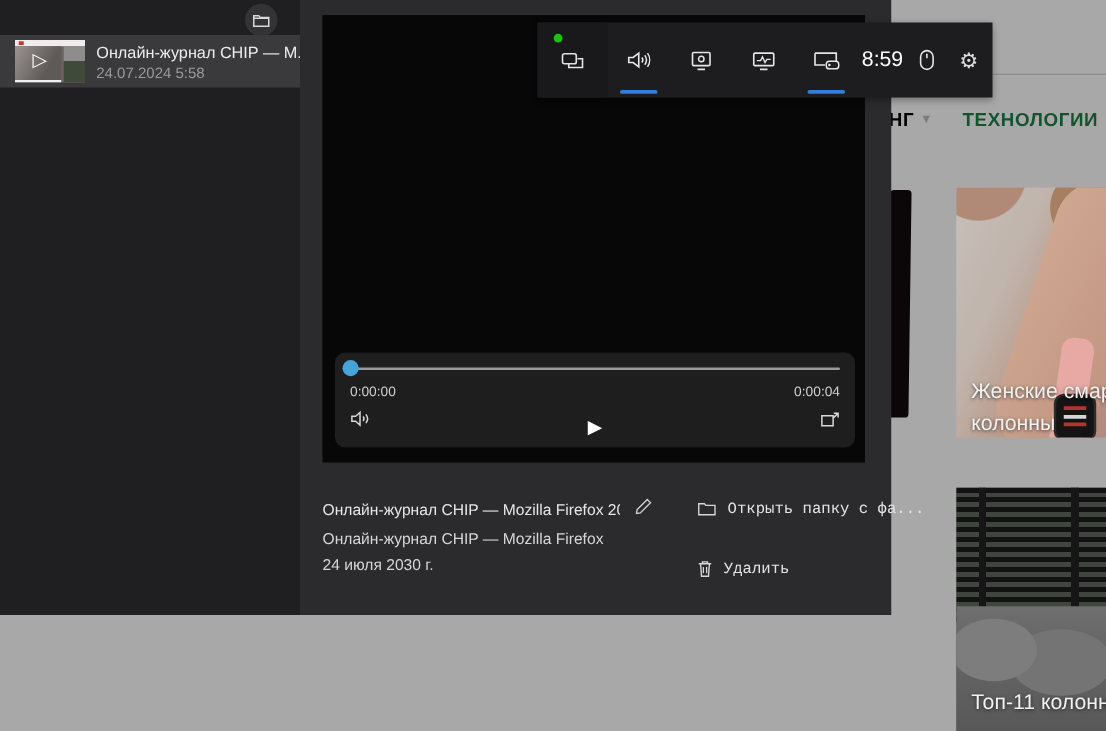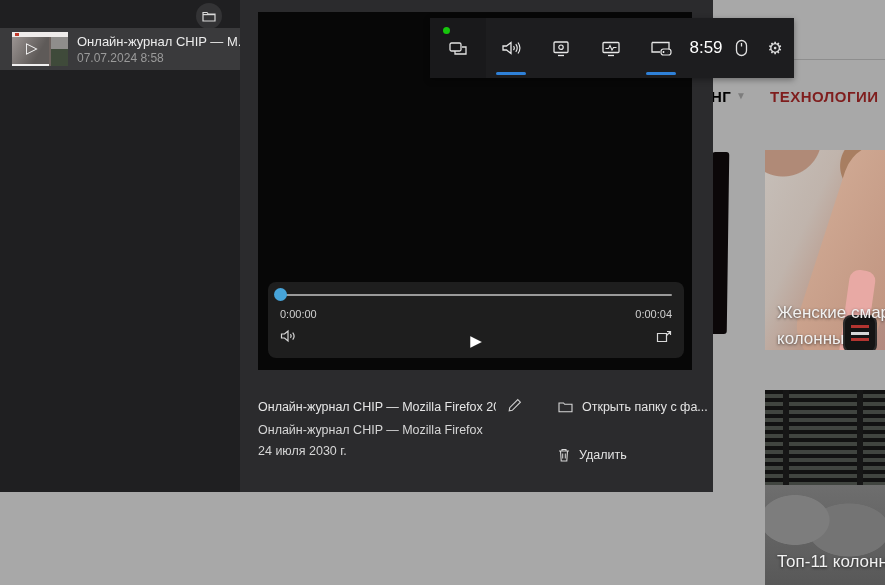--- a/index.html
+++ b/index.html
@@ -6,21 +6,21 @@
   html,body { width:885px; height:585px; overflow:hidden; background:#a8a8a8;
               font-family:"Liberation Sans", sans-serif; }
   #stage { position:relative; width:885px; height:585px; overflow:hidden; }
 
   
   #page { position:absolute; inset:0; background:#a8a8a8; z-index:0; }
   .nav-partial { position:absolute; left:711px; top:88px; font-size:15px; font-weight:bold;
                  color:#000000; letter-spacing:.5px; }
   .nav-chevron { position:absolute; left:736px; top:90px; font-size:10px; color:#7d7d7d; }
   .nav-item { position:absolute; left:770px; top:88px; font-size:15px; font-weight:bold;
-              color:#7f1d1d; letter-spacing:.5px; }
+              color:#14532d; letter-spacing:.5px; }
   .page-line { position:absolute; left:794px; top:59px; width:91px; height:1px;
                background:rgba(110,110,110,.45); }
   .phone-strip { position:absolute; left:711px; top:152px; width:17px; height:182px;
                  background:#0b0708; border-radius:3px; transform:rotate(.8deg); }
 
   .card { position:absolute; left:765px; width:120px; overflow:hidden; }
   .card-caption { position:absolute; left:12px; color:#f1f1f1; font-size:17px;
                   white-space:nowrap; text-shadow:0 1px 3px rgba(0,0,0,.65); }
   #card-watch { top:150px; height:200px;
     background:
@@ -97,21 +97,21 @@
   .ctl-mini { position:absolute; right:12px; bottom:11px; cursor:pointer; }
 
   #details { position:absolute; left:18px; top:398px; width:290px; }
   .d-row1 { display:flex; align-items:center; }
   .d-name { font-size:12.5px; color:#e6e6e6; white-space:nowrap; overflow:hidden; max-width:238px; }
   .pencil { margin-left:12px; cursor:pointer; flex:0 0 auto; }
   .d-line { font-size:12.5px; color:#d6d6d6; margin-top:7px; }
 
   #actions { position:absolute; left:318px; top:400px; width:150px; }
   .act { display:flex; align-items:center; cursor:pointer; color:#e3e3e3;
-         font-size:12.5px; white-space:nowrap; }
+         font-size:12.5px; white-space:nowrap;font-family:Liberation Mono, monospace; }
   .act + .act { margin-top:34px; }
   .act svg { margin-right:9px; flex:0 0 auto; }
 
   
   #toolbar { position:absolute; left:430px; top:18px; width:364px; height:60px;
              background:#1d1d1f; z-index:20; display:flex; align-items:stretch;
              box-shadow:0 2px 6px rgba(0,0,0,.35); }
   .tb-left { width:56px; background:#19191b; display:flex; align-items:center;
              justify-content:center; position:relative; cursor:pointer; }
   .rec-dot { position:absolute; left:13px; top:9px; width:7px; height:7px;
@@ -166,21 +166,21 @@
     <div class="side-item">
       <div class="thumb">
         <div class="t-top"></div>
         <div class="t-main"></div>
         <div class="t-side"></div>
         <div class="t-strip"></div>
         <div class="t-play">▷</div>
       </div>
       <div class="side-text">
         <div class="side-title">Онлайн-журнал CHIP — M...</div>
-        <div class="side-date">07.07.2024 8:58</div>
+        <div class="side-date">24.07.2024 5:58</div>
       </div>
     </div>
   </div>
 
   <div id="panel">
     <div id="video">
       <div id="controls">
         <div class="track">
           <div class="track-fill"></div>
         </div>

